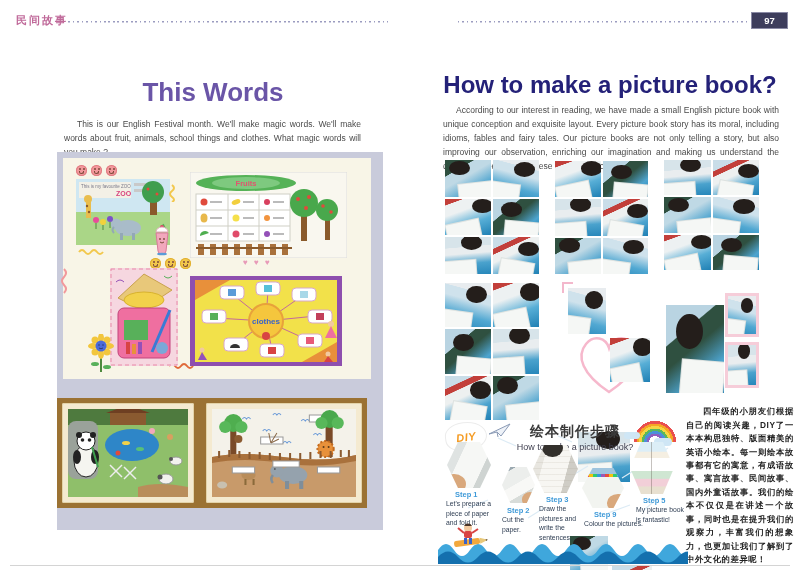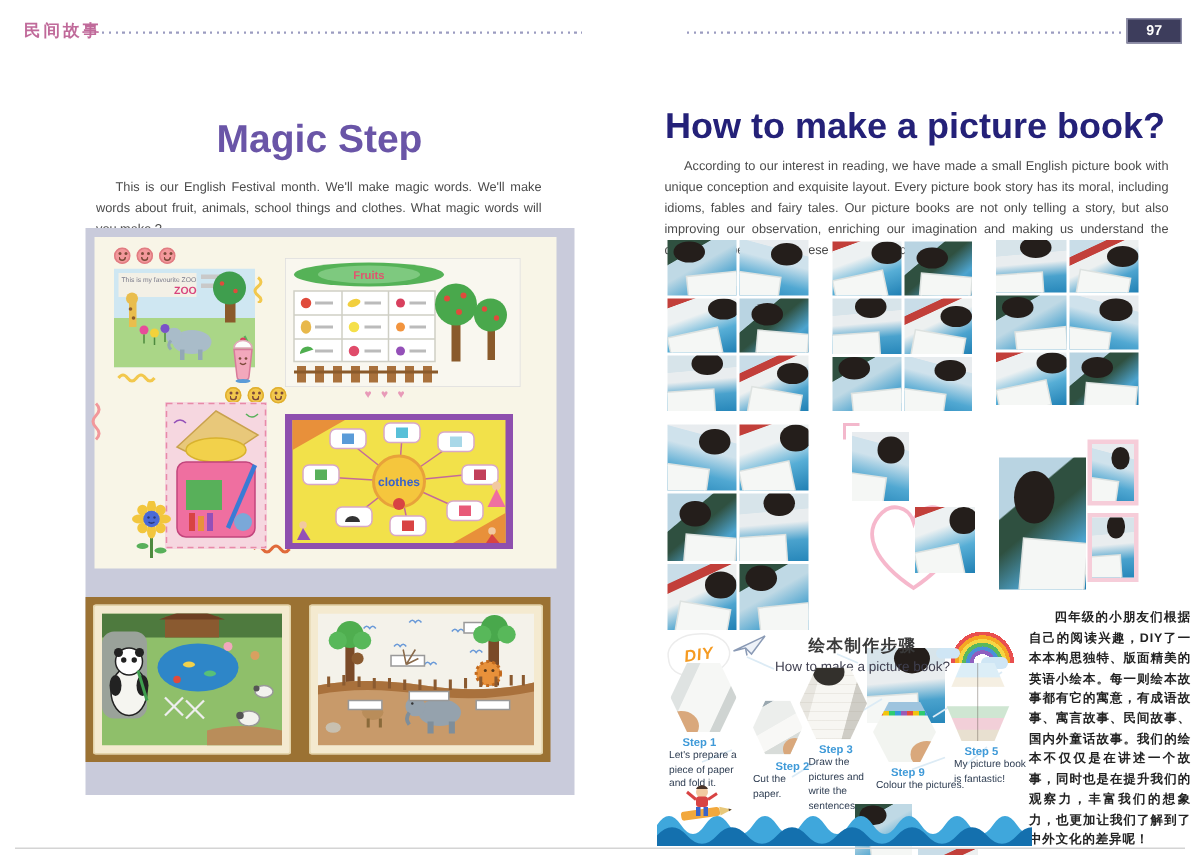--- a/index.html
+++ b/index.html
@@ -61,21 +61,21 @@
   
   .note-zh{left:686px;top:397px;width:108px;height:162px;font-size:8.3px;font-weight:bold;line-height:1.62;
     color:#222;text-align:justify;text-indent:17px;letter-spacing:0.6px;font-family:"Liberation Sans",sans-serif;}
 
   
   .diy-panel{left:438px;top:418px;width:250px;height:150px;}
   .diy-blob{left:8px;top:5px;width:40px;height:27px;background:#fff;border-radius:50% 60% 55% 50%;
     box-shadow:0 0 0 1px #ececec;transform:rotate(-8deg);display:flex;align-items:center;justify-content:center;}
   .diy-blob span{font-size:11px;font-weight:900;font-style:italic;color:#f59b22;letter-spacing:0.5px;}
   .diy-titles{left:62px;top:5px;width:150px;text-align:center;}
-  .diy-titles .zh{font-size:11px;color:#3a3a3a;font-weight:bold;letter-spacing:1px;}
+  .diy-titles .zh{font-size:14px;color:#3a3a3a;font-weight:bold;letter-spacing:1px;}
   .diy-titles .en{font-size:9px;color:#3f3f4f;margin-top:1px;}
   .rainbow{left:196px;top:3px;width:42px;height:21px;overflow:hidden;
     background:radial-gradient(circle at 50% 100%,transparent 0 6px,#8e5fc0 6px 8.5px,#4a90d9 8.5px 11px,#59b85c 11px 13.5px,#f5d643 13.5px 16px,#f5a623 16px 18.5px,#e94f4f 18.5px 21px,transparent 21px);}
   .cloud{background:#cfe6f5;border-radius:10px;}
   .hex{position:absolute;clip-path:polygon(25% 0%,75% 0%,100% 50%,75% 100%,25% 100%,0% 50%);overflow:hidden;}
   .hx1{background:linear-gradient(115deg,#dfe3e2 0 30%,#f6f7f5 31% 72%,#cfd4d2 73%);}
   .hx1::before{content:"";position:absolute;left:-12%;bottom:-14%;width:55%;height:45%;border-radius:50%;background:#d9a87c;}
   .hx2{background:linear-gradient(150deg,#9aa8b0 0 14%,#eceeec 15% 45%,#f8f8f6 46% 70%,#d8dcd9 71%);}
   .hx2::before{content:"";position:absolute;right:-10%;bottom:-12%;width:50%;height:42%;border-radius:50%;background:#d9a87c;}
   .hx3{background:repeating-linear-gradient(0deg,rgba(150,140,120,.12) 0 1px,transparent 1px 6px),linear-gradient(105deg,#e8e6e0 0 25%,#f7f6f2 26% 70%,#cfcdc6 71%);}
@@ -92,21 +92,21 @@
 </head>
 <body>
 
 <div class="abs hdr-label">民间故事</div>
 <div class="abs dotline l"></div>
 <div class="abs dotline r"></div>
 <div class="abs pagenum">
     <span>97</span>
   </div>
 
-<h1 class="abs ltitle">Magic Step</h1>
+<h1 class="abs ltitle">This Words</h1>
 <p class="abs intro l">This is our English Festival month. We'll make magic words. We'll make words about fruit, animals, school things and clothes. What magic words will you make ?</p>
 
 <div class="abs lav-panel"></div>
 <div class="abs cream-panel"></div>
 
 <div class="abs smiley pink" style="left:76px;top:165px;">
     <i></i>
     <u></u>
   </div>
 <div class="abs smiley pink" style="left:91px;top:165px;">
@@ -508,21 +508,21 @@
   <div class="abs cloud" style="left:216px;top:20px;width:18px;height:8px;"></div>
 
   <div class="hex hx1" style="left:9px;top:24px;width:44px;height:46px;"></div>
   <div class="hex hx2" style="left:64px;top:49px;width:33px;height:36px;"></div>
   <div class="hex hx3" style="left:95px;top:27px;width:45px;height:48px;"></div>
   <div class="hex hx4" style="left:144px;top:50px;width:42px;height:40px;"></div>
   <div class="hex hx5" style="left:192px;top:24px;width:44px;height:52px;"></div>
 
   <div class="step-label" style="left:17px;top:72px;">Step 1</div>
   <div class="step-text" style="left:8px;top:81px;width:52px;">Let's prepare a piece of paper and fold it.</div>
-  <div class="step-label" style="left:79px;top:88px;">Step 2</div>
+  <div class="step-label" style="left:69px;top:88px;">Step 2</div>
   <div class="step-text" style="left:64px;top:97px;width:40px;">Cut the paper.</div>
   <div class="step-label" style="left:108px;top:77px;">Step 3</div>
   <div class="step-text" style="left:101px;top:86px;width:52px;">Draw the pictures and write the sentences.</div>
   <div class="step-label" style="left:156px;top:92px;">Step 9</div>
   <div class="step-text" style="left:146px;top:101px;width:60px;">Colour the pictures.</div>
   <div class="step-label" style="left:205px;top:78px;">Step 5</div>
   <div class="step-text" style="left:198px;top:87px;width:48px;">My picture book is fantastic!</div>
 
   <svg class="abs" style="left:0;top:112px;" width="250" height="34" viewBox="0 0 250 34">
     <path d="M0 20 Q8 8 16 20 T32 20 T48 20 T64 20 T80 20 T96 20 T112 20 T128 20 T144 20 T160 20 T176 20 T192 20 T208 20 T224 20 T240 20 T256 20 V34 H0 Z" fill="#3fa7dc"></path>

